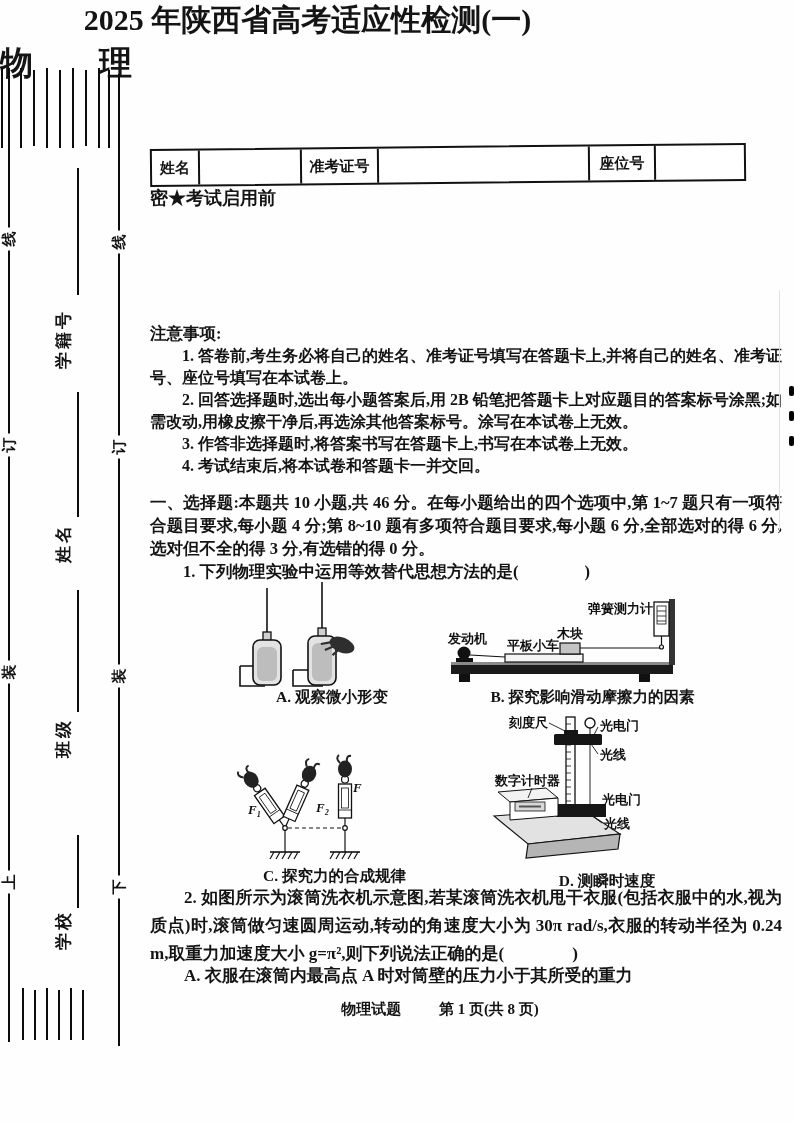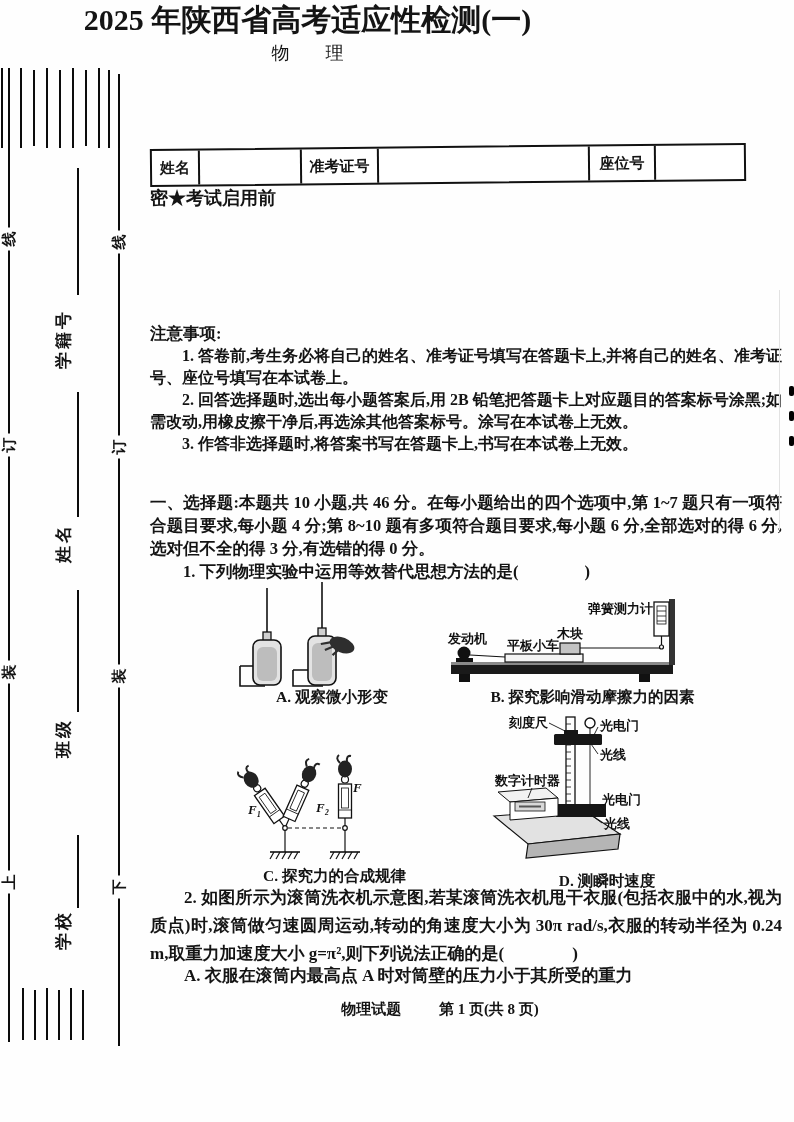--- a/index.html
+++ b/index.html
@@ -16,21 +16,21 @@
   
   .htable{position:absolute;left:150px;top:146px;width:592px;height:34px;display:flex;
           border:2px solid #111;transform:rotate(-0.6deg);background:#fff;}
   .htable .cell{border-right:2px solid #111;display:flex;align-items:center;justify-content:center;
                 font-size:15px;font-weight:bold;white-space:nowrap;}
   .htable .cell:last-child{border-right:none;}
   
   .t{position:absolute;left:150px;width:632px;}
   .seal{top:186px;font-size:18px;font-weight:bold;}
   .title{left:140px;top:206px;width:615px;text-align:center;font-size:30px;font-weight:bold;white-space:nowrap;}
-  .subject{left:140px;top:266px;width:615px;text-align:center;font-size:18px;font-weight:normal;}
+  .subject{left:140px;top:266px;width:615px;font-size:33px;font-weight:bold;}
   .notice{top:323px;font-size:16px;line-height:22px;font-weight:600;text-align:justify;}
   .notice .head{font-weight:bold;font-size:16.5px;}
   .notice p{margin:0;text-indent:2em;}
   .sec{top:491px;font-size:16.5px;line-height:23px;font-weight:bold;text-align:justify;}
   .q1stem{top:561px;font-size:16.5px;font-weight:600;text-indent:2em;}
   .q2{top:884px;font-size:17px;line-height:28px;font-weight:600;text-align:justify;text-indent:2em;}
   .q2a{top:964px;font-size:17px;font-weight:600;text-indent:2em;}
   .cap{position:absolute;font-size:15.5px;font-weight:bold;text-align:center;white-space:nowrap;margin-left:32px;}
   .footer{left:140px;top:1000px;width:600px;position:absolute;text-align:center;
           font-size:15px;font-weight:600;}
@@ -102,20 +102,21 @@
 
   <div class="t seal">密★考试启用前</div>
   <div class="title">2025 年陕西省高考适应性检测(一)</div>
   <div class="subject">物　　理</div>
 
   <div class="t notice">
     <div class="head">注意事项:</div>
     <p>1. 答卷前,考生务必将自己的姓名、准考证号填写在答题卡上,并将自己的姓名、准考证号、座位号填写在本试卷上。</p>
     <p>2. 回答选择题时,选出每小题答案后,用 2B 铅笔把答题卡上对应题目的答案标号涂黑;如需改动,用橡皮擦干净后,再选涂其他答案标号。涂写在本试卷上无效。</p>
     <p>3. 作答非选择题时,将答案书写在答题卡上,书写在本试卷上无效。</p>
+    <p>4. 考试结束后,将本试卷和答题卡一并交回。</p>
   </div>
 
   <div class="t sec">一、选择题:本题共 10 小题,共 46 分。在每小题给出的四个选项中,第 1~7 题只有一项符合题目要求,每小题 4 分;第 8~10 题有多项符合题目要求,每小题 6 分,全部选对的得 6 分,选对但不全的得 3 分,有选错的得 0 分。</div>
   <div class="t q1stem">1. 下列物理实验中运用等效替代思想方法的是(　　　　)</div>
 
   <svg style="left:235px;top:582px;" width="130" height="106" viewBox="0 0 130 106">
     <line x1="32" y1="6" x2="32" y2="52" stroke="#111" stroke-width="1.6"></line>
     <line x1="87" y1="0" x2="87" y2="48" stroke="#111" stroke-width="1.6"></line>
     <path d="M5,84 L22,84 M5,84 L5,104 L30,104" fill="none" stroke="#111" stroke-width="1.6"></path>
     <path d="M58,88 L74,88 M58,88 L58,104 L88,104" fill="none" stroke="#111" stroke-width="1.6"></path>

